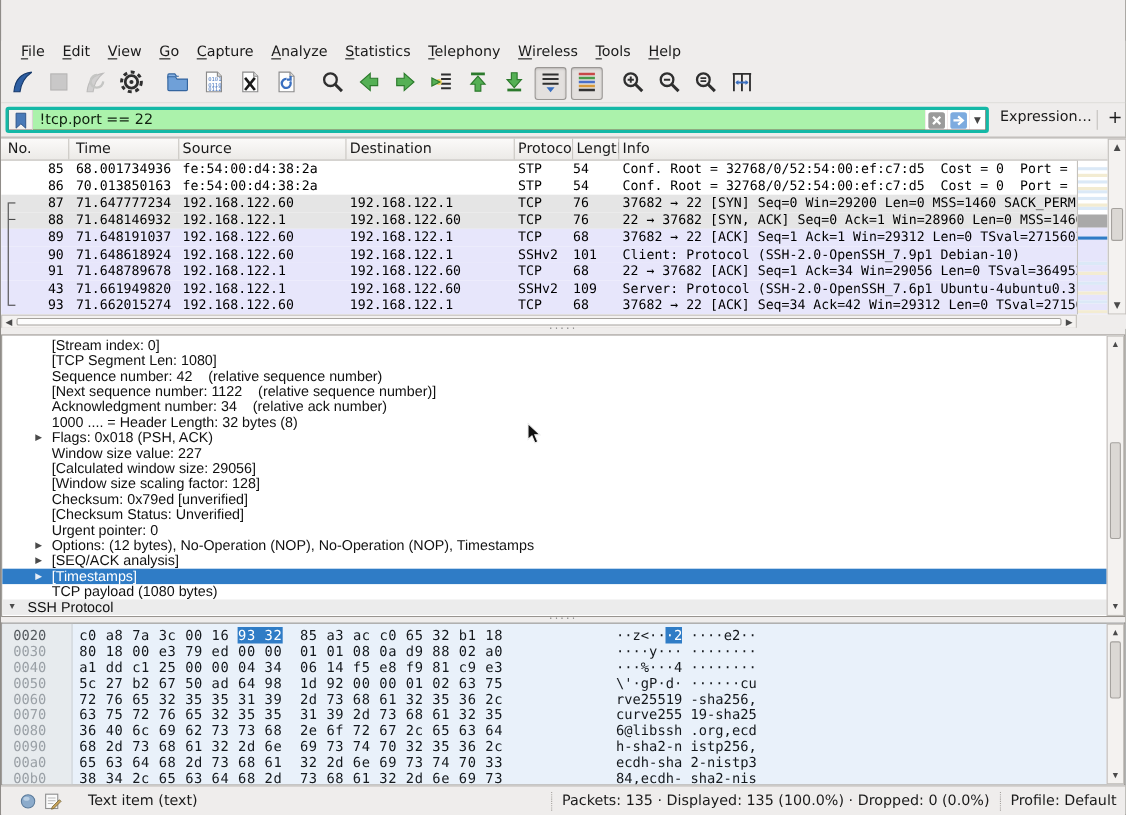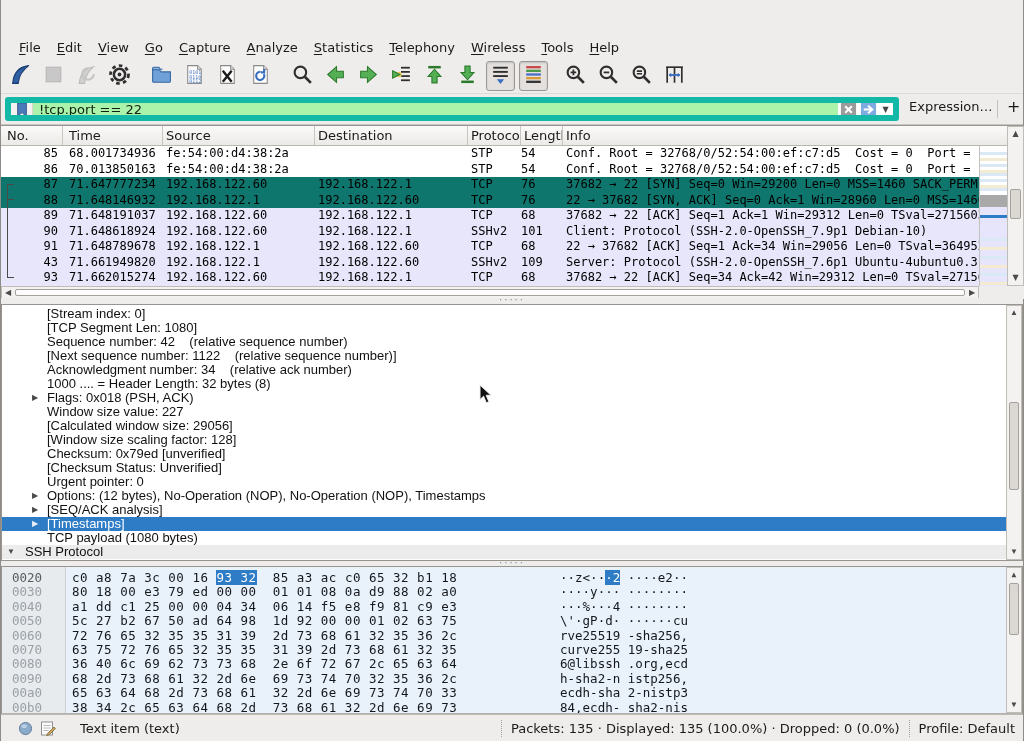--- a/index.html
+++ b/index.html
@@ -20,21 +20,21 @@
   
   #toolbar{position:absolute;left:0;right:0;top:58px;height:36px;background:#efedec;display:flex;align-items:center;padding-left:5px;gap:4px;border-bottom:1px solid #dcdad8}
   .tbtn{width:29px;height:30px;border:1px solid transparent;background:transparent;display:flex;align-items:center;justify-content:center;border-radius:3px}
   .tbtn svg{width:23px;height:23px}
   .tbtn.grp{margin-left:9px}
   .tbtn.disabled{opacity:.5;filter:grayscale(.9)}
   .tbtn.pressed{background:#e3e0de;border:1px solid #9a9794;box-shadow:inset 0 1px 2px rgba(0,0,0,.15)}
 
   
   #filterbar{position:absolute;left:0;right:0;top:94px;height:31px;background:#efedec;border-bottom:1px solid #c9c6c2;display:flex;align-items:center}
-  #filter-field{position:absolute;left:4px;top:3px;width:894px;height:24px;background:#7f1d1d;border:6px solid #14b8a6;border-radius:3px;display:flex;align-items:stretch;overflow:hidden}
+  #filter-field{position:absolute;left:4px;top:3px;width:894px;height:24px;background:#7f1d1d;border:3px solid #14b8a6;border-radius:3px;display:flex;align-items:stretch;overflow:hidden}
   #bookmark-box{width:22px;display:flex;align-items:center;justify-content:center;background:#f4f2f0;border-right:1px solid #d8d5d2}
   #bookmark-box svg{width:14px;height:17px}
   #filter-green{flex:1;background:#abf2ab;display:flex;align-items:center;padding-left:6px;font-size:13px;color:#102010;white-space:pre}
   .fbtn{width:20px;display:flex;align-items:center;justify-content:center;background:#fff}
   .fbtn svg{width:17px;height:17px}
   #filter-drop{width:15px;display:flex;align-items:center;justify-content:center;font-size:8px;color:#444;background:#fff}
   #expression-btn{position:absolute;left:908px;top:5px;font-size:13px;color:#1a1a1a}
   #filter-sep{position:absolute;left:996px;top:6px;height:18px;border-left:1px solid #c4c1bd}
   #add-filter-btn{position:absolute;left:1006px;top:3px;font-size:16px;color:#1a1a1a}
 
@@ -47,21 +47,21 @@
   .hc.c-no{text-align:left;padding-left:6px}
   .c-time{width:100px;padding-left:6px}
   .c-src{width:152px;padding-left:3px}
   .c-dst{width:153px;padding-left:3px}
   .c-proto{width:53px;padding-left:3px}
   .c-len{width:42px;text-align:left;padding-right:5px}
   .hc.c-len{text-align:left;padding-left:3px}
   .c-info{width:440px;padding-left:3px;border-right:none}
   #plrows{position:absolute;left:0;top:20px;width:978px;height:140px;overflow:hidden;font-family:"DejaVu Sans Mono",monospace;font-size:12px}
   .prow{height:15.5px;line-height:15.5px;white-space:nowrap}
-  .prow.gray{background:#0f766e}
+  .prow.gray{background:#e5e5e5}
   .prow.lav{background:#e7e6fb}
   .prow.selected{background:#2f7cc6;color:#fff}
   .prow.selected .c-len{border-left:1px solid rgba(230,238,250,.75)}
   #conv-bracket{position:absolute;left:6px;top:58px;width:8px;height:94px;border-left:1px solid #4a4a4a}
   #conv-bracket .nub{position:absolute;left:0;width:6px;border-top:1px solid #4a4a4a}
   
   #minimap{position:absolute;left:978px;top:20px;width:28px;height:140px;border-left:1px solid #c4c1bd;overflow:hidden}
   .mseg{width:100%}
   .sb-track{position:absolute;background:#f4f2f0;border:1px solid #c0bdb9}
   .sb-arrow{position:absolute;font-size:8px;color:#4a4a4a;width:100%;text-align:center;line-height:14px}

